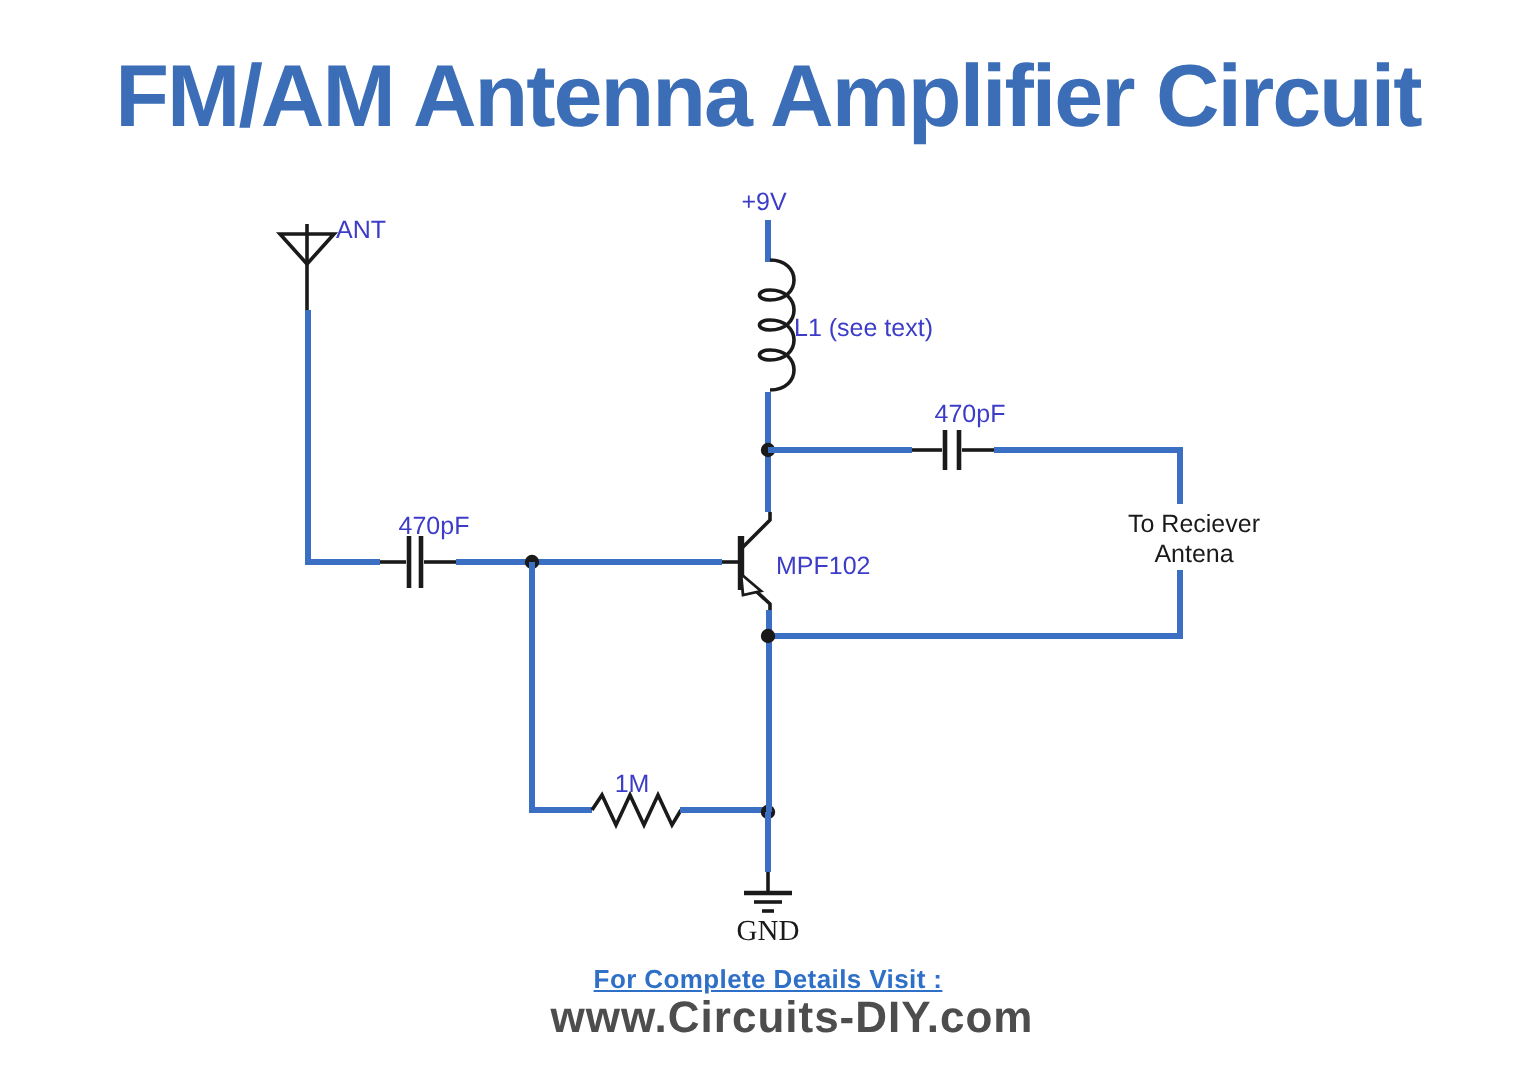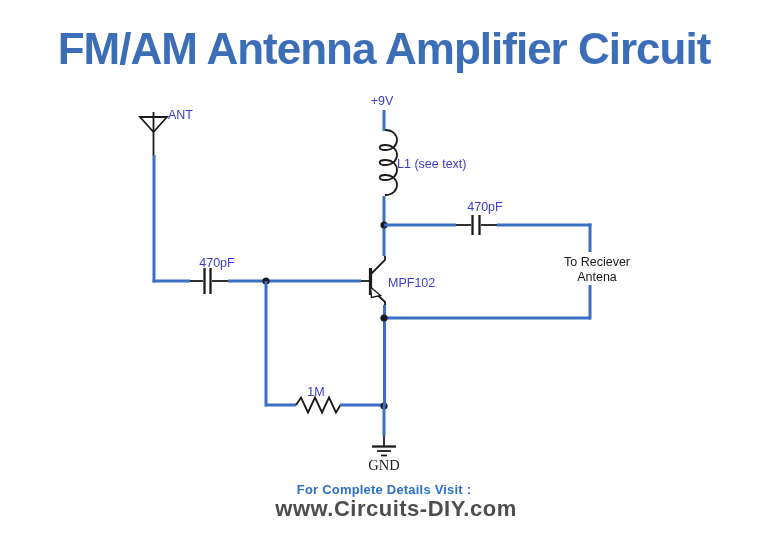--- a/index.html
+++ b/index.html
@@ -112,16 +112,16 @@
       <path class="sym" d="M371,274 L385,260 V256"></path>
       <path class="sym" d="M371,289 L385,302 V306"></path>
       <polygon points="370.5,287 380.5,295.5 371.5,297.5" fill="#ffffff" stroke="#1a1a1a" stroke-width="1.4"></polygon>
     </g>
     <text class="lbl" x="388" y="287">MPF102</text>
     <path class="wire" d="M384.5,305 V406"></path>
     <circle class="dot" cx="384" cy="318" r="3.6"></circle>
 
   </svg>
 
-  <div class="footer footer-line1" style="position:absolute;">For Complete Details Visit :</div>
+  <div class="footer footer-line1" style="position:absolute;text-decoration:underline;">For Complete Details Visit :</div>
   <div class="footer footer-line2" style="position:absolute;">www.Circuits-DIY.com</div>
 
 </div>
 
 </body></html>

